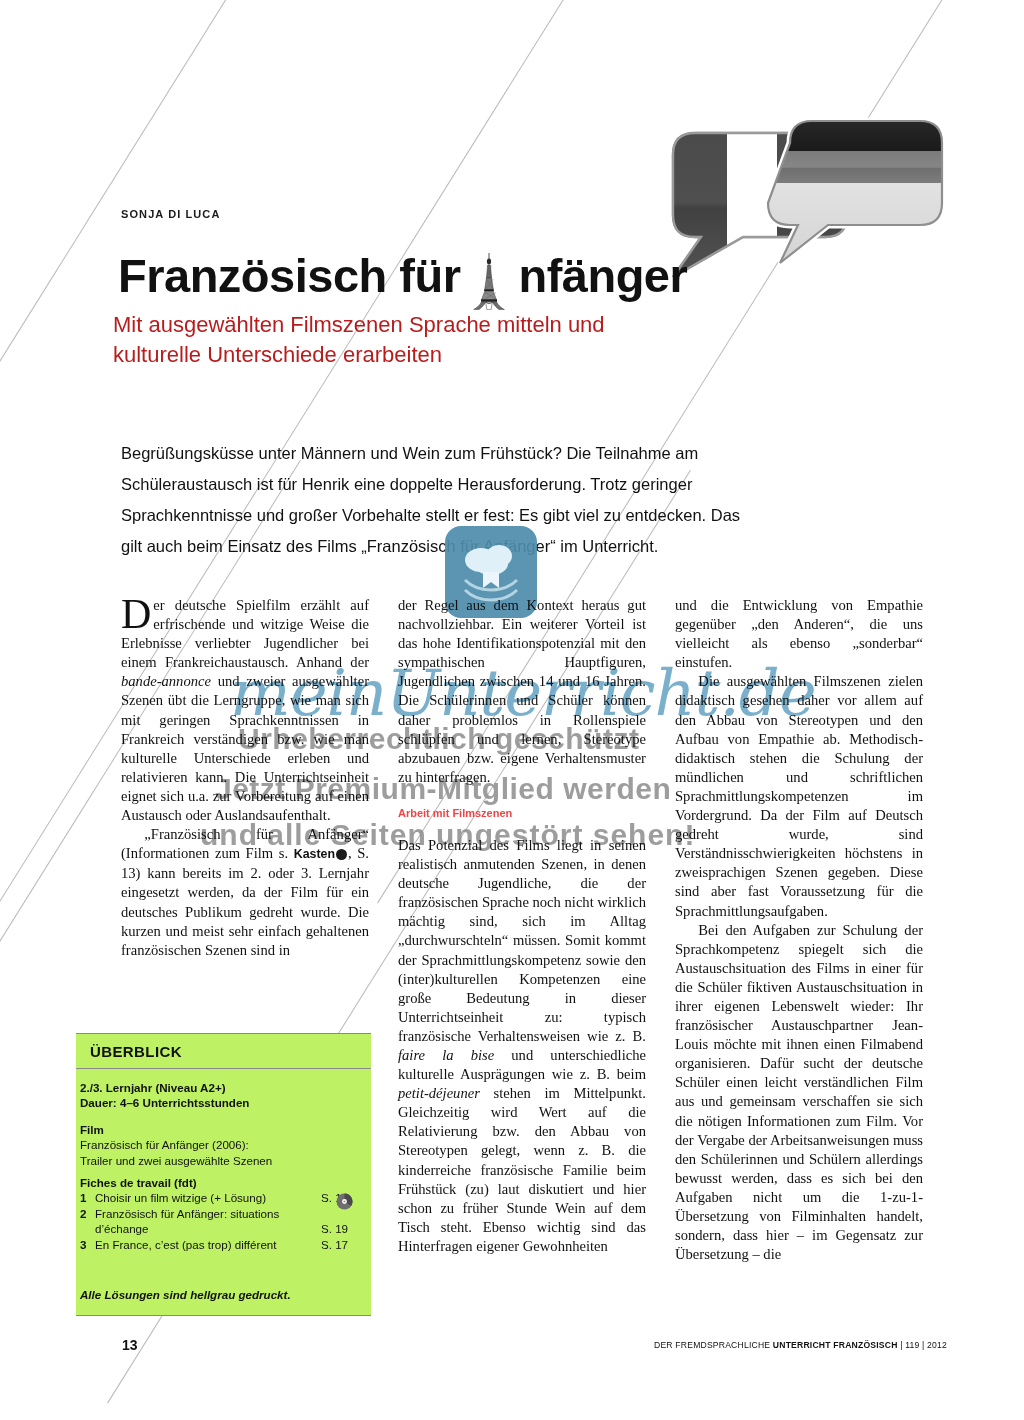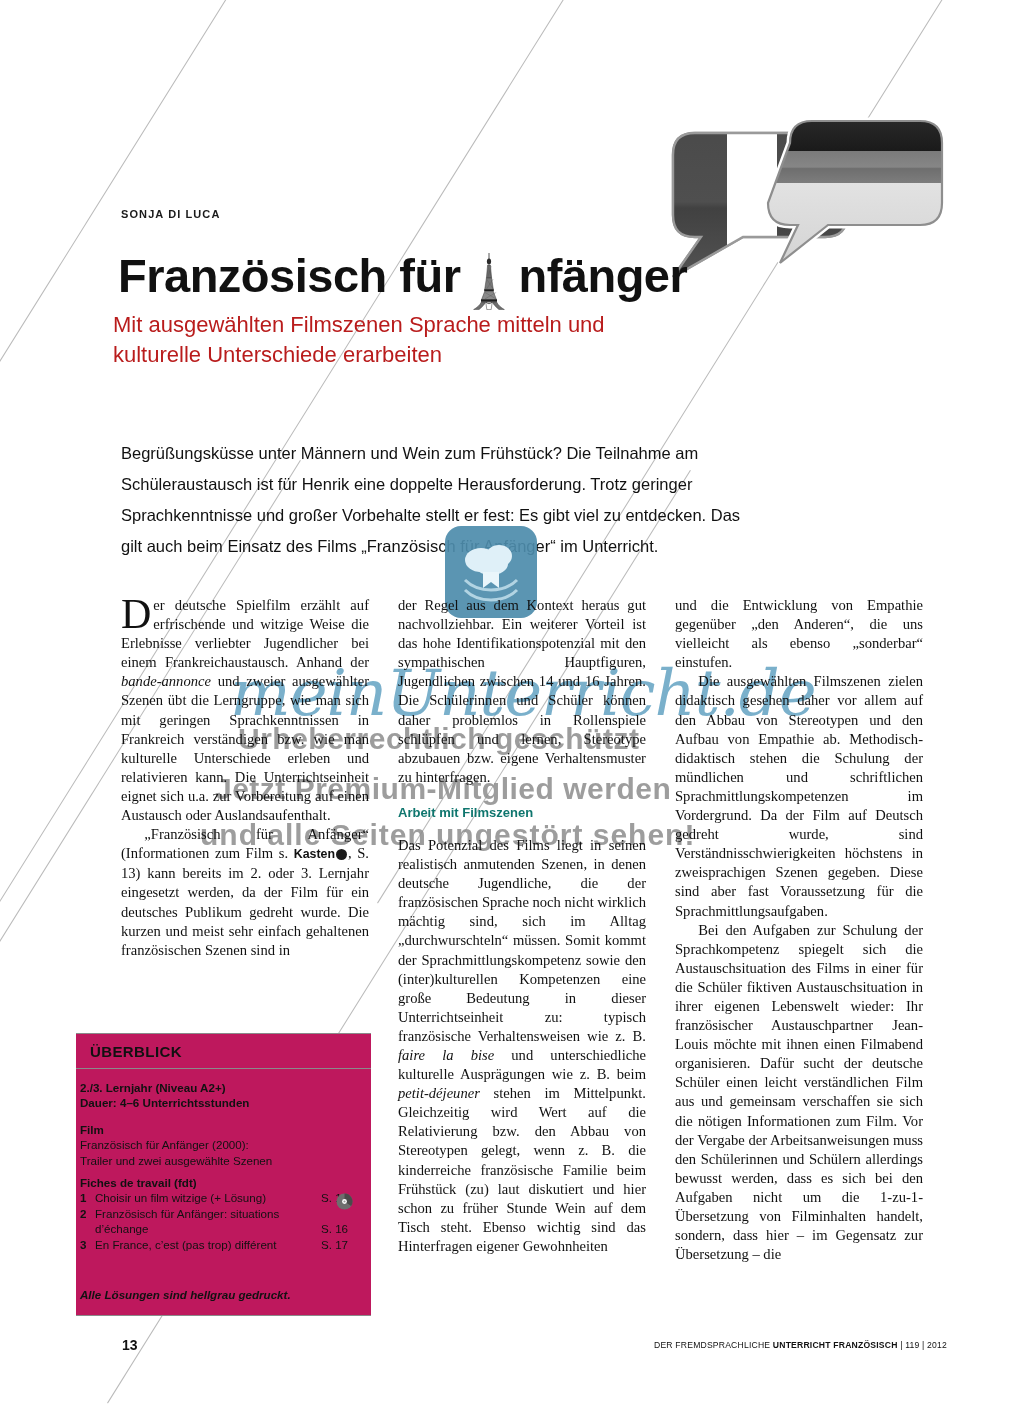--- a/index.html
+++ b/index.html
@@ -65,28 +65,28 @@
     font-weight:bold;font-size:12.4px;
   }
   .numdot{
     display:inline-block;width:11px;height:11px;border-radius:50%;
     background:#1a1a1a;color:#fff;font-family:"Liberation Sans",sans-serif;
     font-size:8px;line-height:11px;text-align:center;font-weight:bold;
     vertical-align:1px;margin:0 1px;
   }
   .sub-h{
     font-family:"Liberation Sans", sans-serif;
-    font-weight:bold;font-size:13px;line-height:20px;color:#0f766e;
+    font-weight:bold;font-size:11px;line-height:20px;color:#ef4444;
     margin:16px 0 13px 0;text-align:left;
   }
 
   
   .uberblick{
     position:absolute;left:76px;top:1033px;width:295px;
-    background:#be185d;color:#111;
+    background:#bef264;color:#111;
     border-top:1.6px solid #8a8a8a;border-bottom:1.6px solid #8a8a8a;
     font-family:"Liberation Sans", sans-serif;
   }
   .ub-title{
     font-size:15px;font-weight:bold;letter-spacing:0.4px;
     padding:9px 0 8px 14px;border-bottom:1.4px solid #8a8a8a;
   }
   .ub-body{padding:11px 14px 13px 4px;font-size:11.6px;line-height:15.4px;}
   .ub-strong{font-weight:bold;}
   .ub-gap{height:11px;}
@@ -280,21 +280,21 @@
     <p class="ind">Bei den Aufgaben zur Schulung der Sprachkompetenz spiegelt sich die Austauschsituation des Films in einer für die Schüler fiktiven Austauschsituation in ihrer eigenen Lebenswelt wieder: Ihr französischer Austauschpartner Jean-Louis möchte mit ihnen einen Filmabend organisieren. Dafür sucht der deutsche Schüler einen leicht verständlichen Film aus und gemeinsam verschaffen sie sich die nötigen Informationen zum Film. Vor der Vergabe der Arbeitsanweisungen muss den Schülerinnen und Schülern allerdings bewusst werden, dass es sich bei den Aufgaben nicht um die 1-zu-1-Übersetzung von Filminhalten handelt, sondern, dass hier – im Gegensatz zur Übersetzung – die</p>
   </div>
 
   <div class="uberblick">
     <div class="ub-title">ÜBERBLICK</div>
     <div class="ub-body" style="position:relative;">
       <div class="ub-strong">2./3. Lernjahr (Niveau A2+)</div>
       <div class="ub-strong">Dauer:  4–6 Unterrichtsstunden</div>
       <div class="ub-gap"></div>
       <div class="ub-strong">Film</div>
-      <div>Französisch für Anfänger (2000):</div>
+      <div>Französisch für Anfänger (2006):</div>
       <div>Trailer und zwei ausgewählte Szenen</div>
 
       <span class="cd-icon">
         <svg width="17" height="17" viewBox="0 0 17 17">
           <circle cx="8.5" cy="8.5" r="8" fill="#6e6e6e"></circle>
           <path d="M8.5 .5 a8 8 0 0 1 6.6 12.5 l-6.6 -4.5 z" fill="#4a4a4a"></path>
           <circle cx="8.5" cy="8.5" r="2.4" fill="#ffffff"></circle>
           <circle cx="8.5" cy="8.5" r="1.1" fill="#9a9a9a"></circle>
         </svg>
       </span>
@@ -303,21 +303,21 @@
       <div class="ub-strong">Fiches de travail (fdt)</div>
 
       <div class="ub-row">
         <span class="ub-num">1</span>
         <span class="ub-txt">Choisir un film witzige (+ Lösung)</span>
         <span class="ub-page">S. 15</span>
       </div>
       <div class="ub-row">
         <span class="ub-num">2</span>
         <span class="ub-txt">Französisch für Anfänger: situations d’échange</span>
-        <span class="ub-page" style="align-self:flex-end;">S. 16</span>
+        <span class="ub-page" style="align-self:flex-end;">S. 19</span>
       </div>
       <div class="ub-row">
         <span class="ub-num">3</span>
         <span class="ub-txt">En France, c’est (pas trop) différent</span>
         <span class="ub-page">S. 17</span>
       </div>
 
       <div class="ub-gap"></div>
       <div class="ub-note">Alle Lösungen sind hellgrau gedruckt.</div>
     </div>

